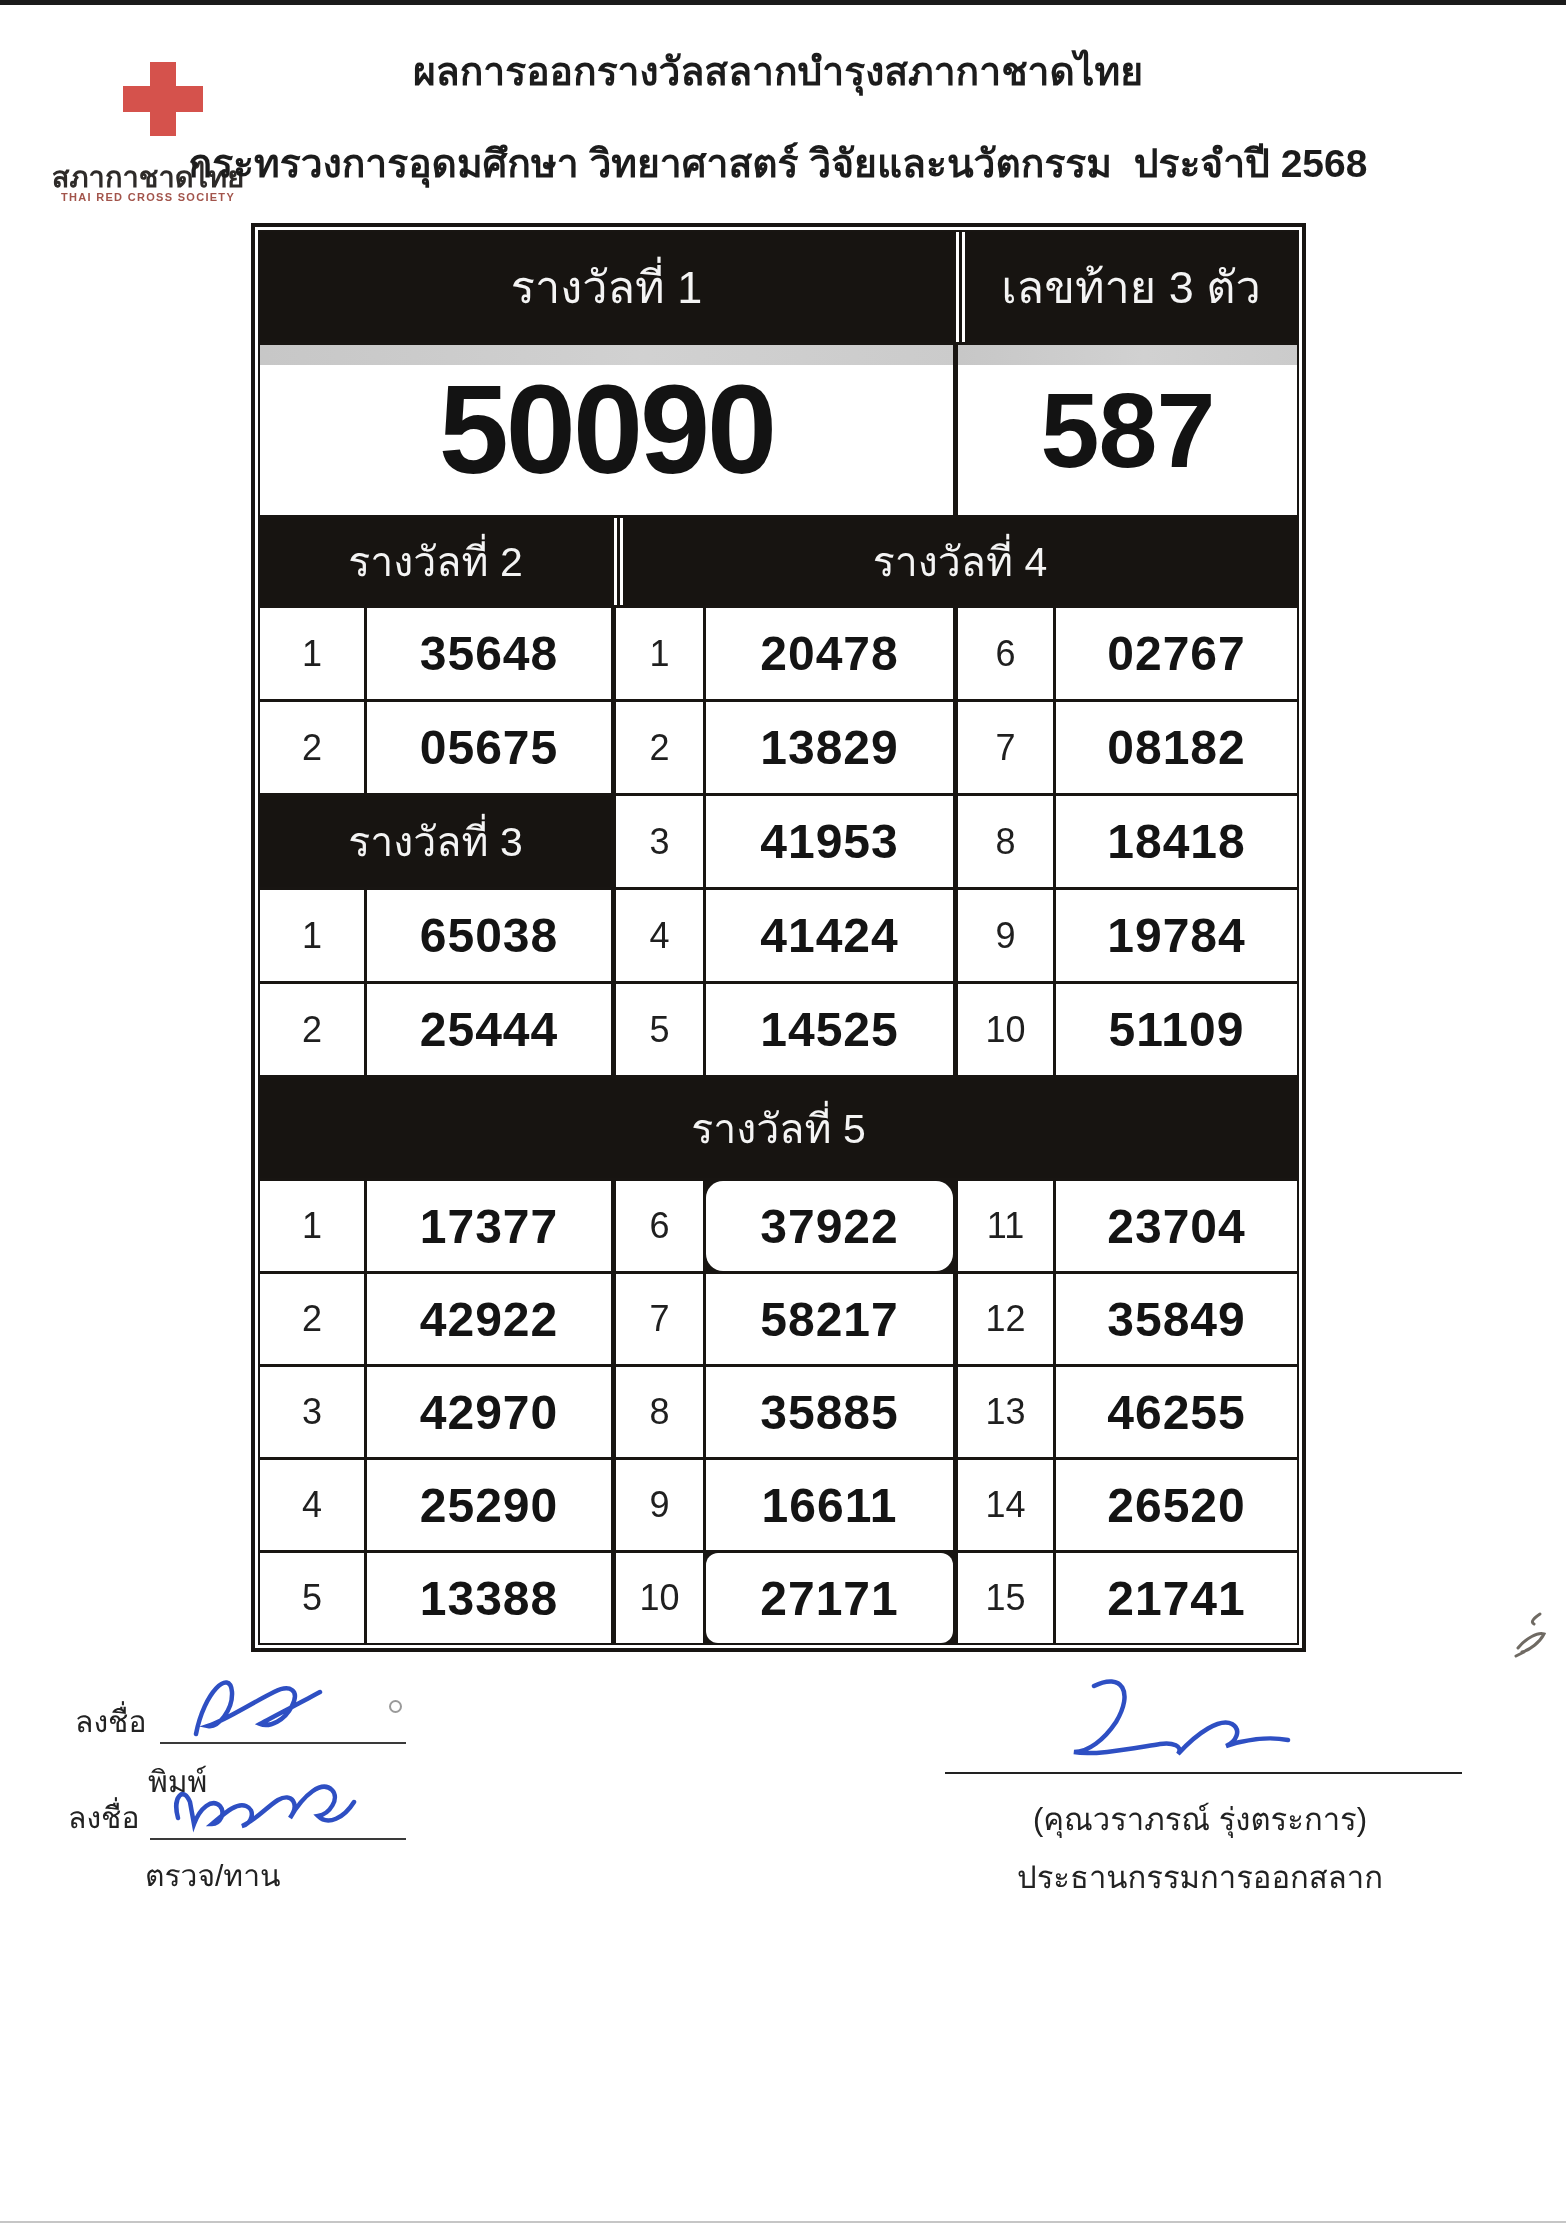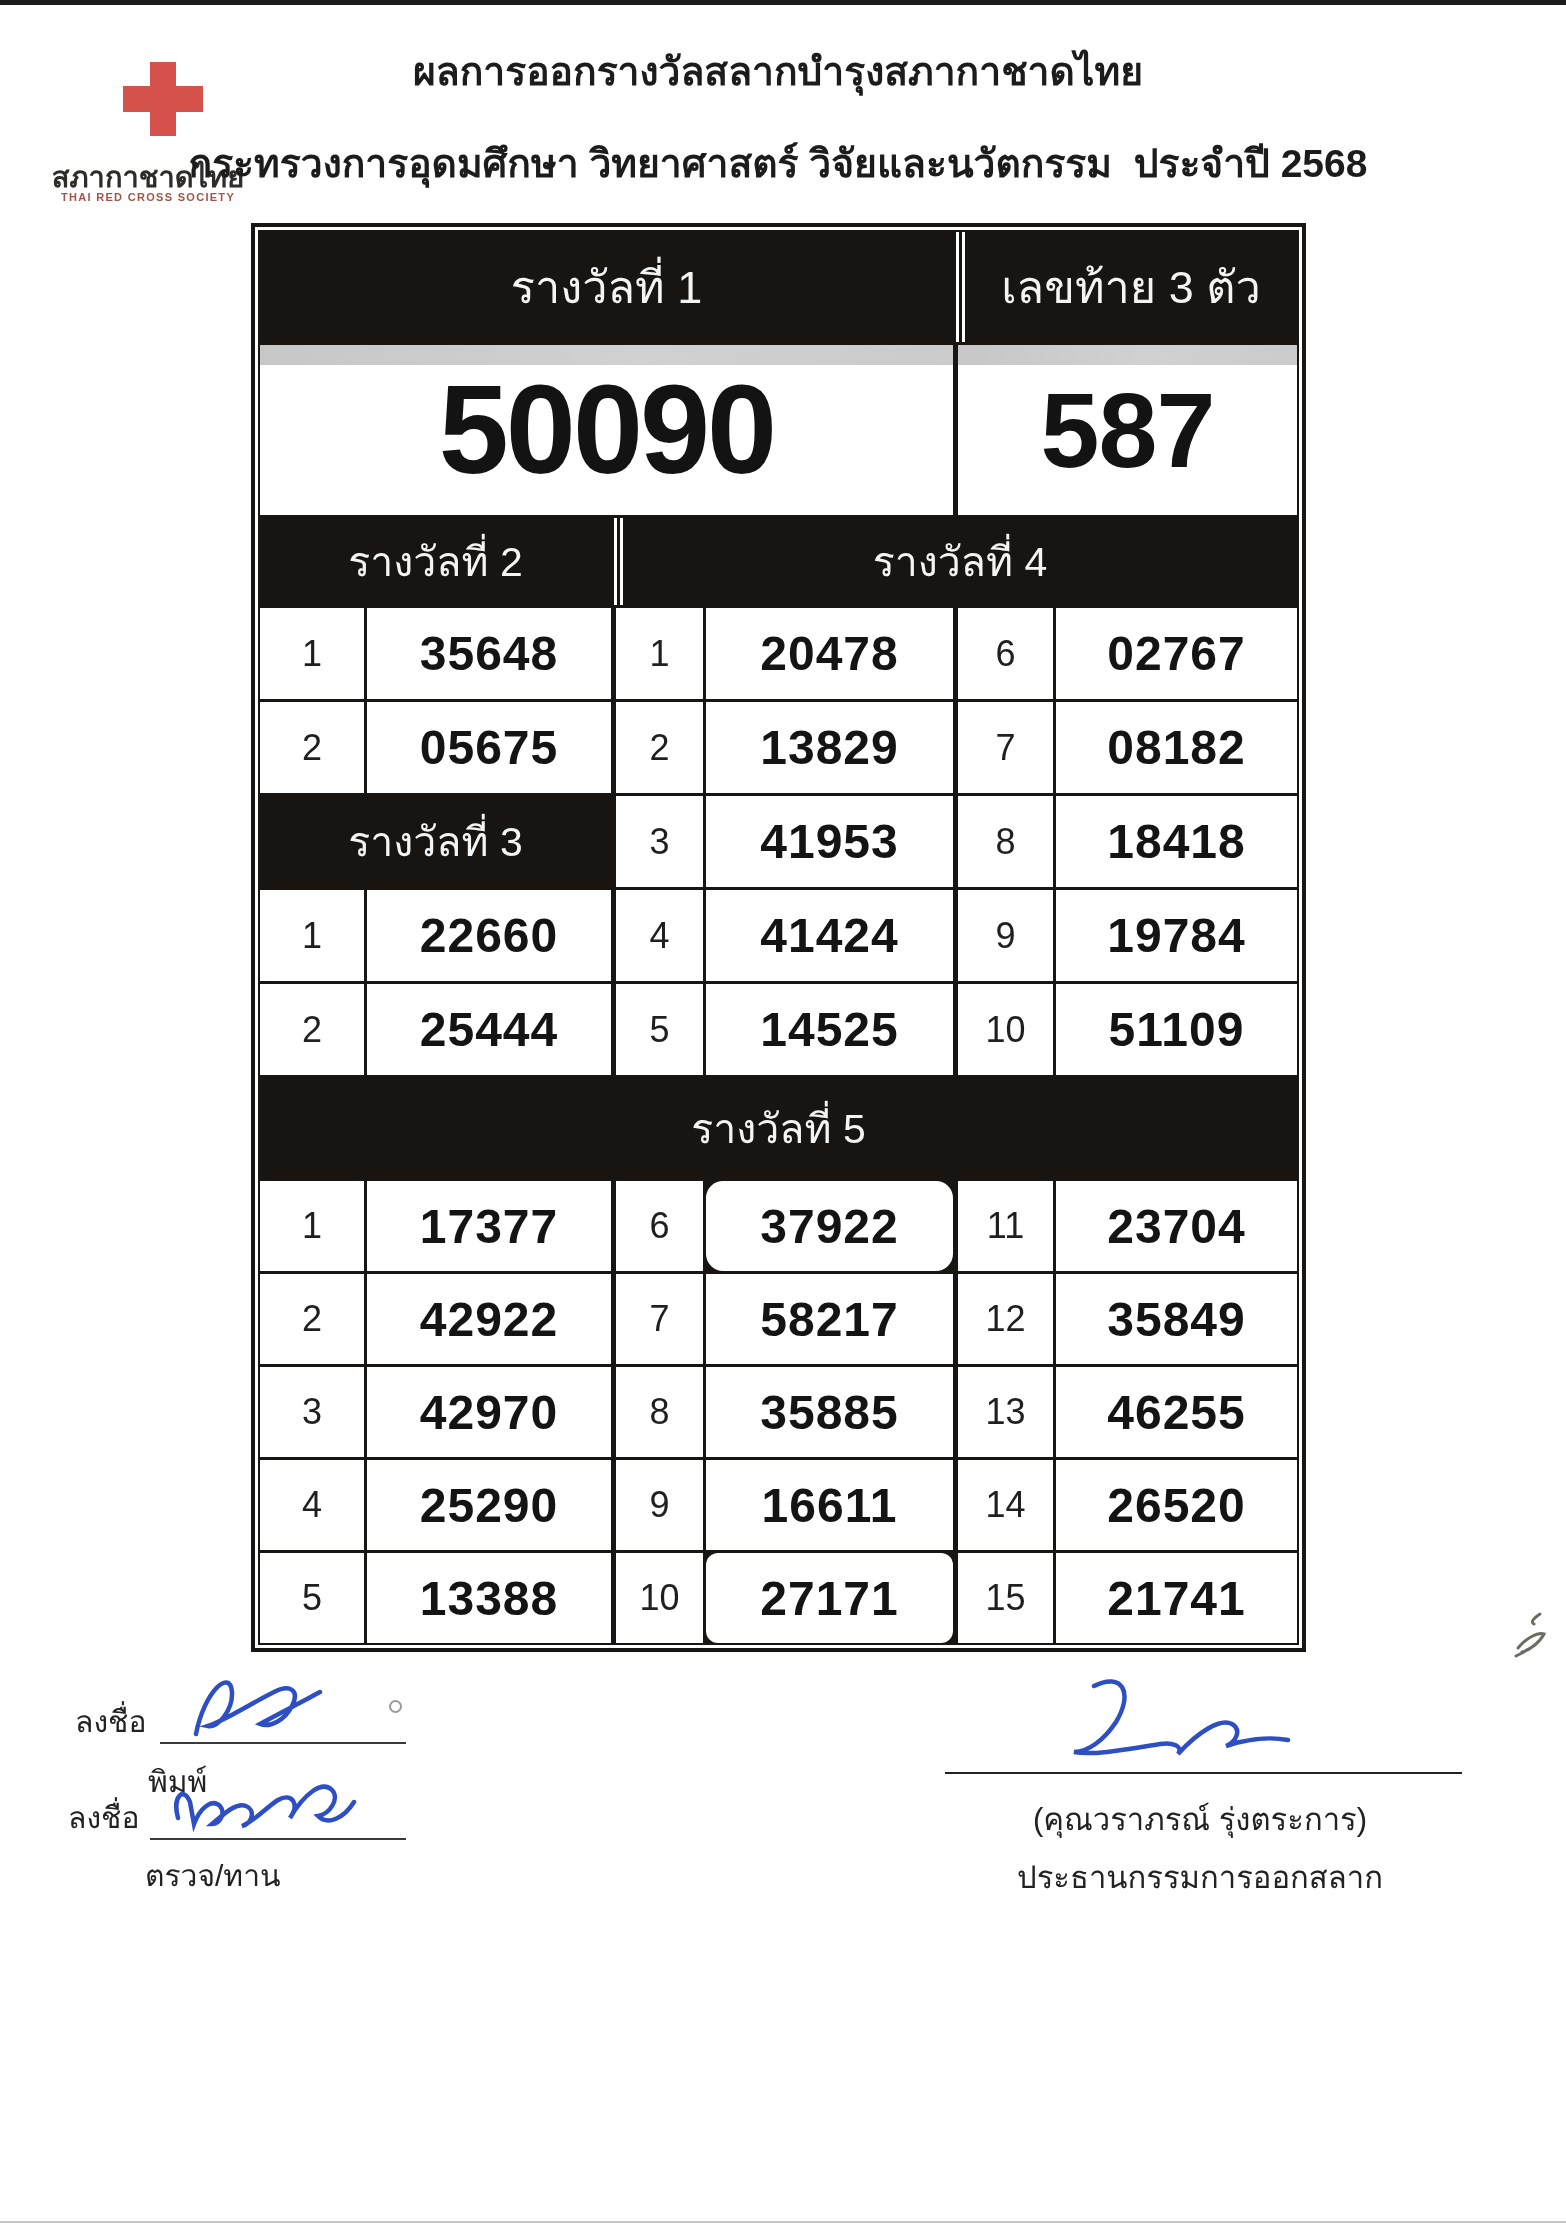--- a/index.html
+++ b/index.html
@@ -93,21 +93,21 @@
         <div class="cell black h2 wsep" style="grid-area:3/3/4/7">รางวัลที่ 4</div>
 
         <div class="cell black band" style="grid-area:6/1/7/3">รางวัลที่ 3</div>
         <div class="cell black band" style="grid-area:9/1/10/7">รางวัลที่ 5</div>
 
       <div class="cell white c-idx" style="grid-area: 4 / 1 / 5 / 2;">1</div>
           <div class="cell white c-num" style="grid-area: 4 / 2 / 5 / 3;">35648</div>
           <div class="cell white c-idx" style="grid-area: 5 / 1 / 6 / 2;">2</div>
           <div class="cell white c-num" style="grid-area: 5 / 2 / 6 / 3;">05675</div>
           <div class="cell white c-idx" style="grid-area: 7 / 1 / 8 / 2;">1</div>
-          <div class="cell white c-num" style="grid-area: 7 / 2 / 8 / 3;">22660</div>
+          <div class="cell white c-num" style="grid-area: 7 / 2 / 8 / 3;">65038</div>
           <div class="cell white c-idx" style="grid-area: 8 / 1 / 9 / 2;">2</div>
           <div class="cell white c-num" style="grid-area: 8 / 2 / 9 / 3;">25444</div>
           <div class="cell white c-idx heavy" style="grid-area: 4 / 3 / 5 / 4;">1</div>
           <div class="cell white c-num" style="grid-area: 4 / 4 / 5 / 5;">20478</div>
           <div class="cell white c-idx heavy" style="grid-area: 5 / 3 / 6 / 4;">2</div>
           <div class="cell white c-num" style="grid-area: 5 / 4 / 6 / 5;">13829</div>
           <div class="cell white c-idx heavy" style="grid-area: 6 / 3 / 7 / 4;">3</div>
           <div class="cell white c-num" style="grid-area: 6 / 4 / 7 / 5;">41953</div>
           <div class="cell white c-idx heavy" style="grid-area: 7 / 3 / 8 / 4;">4</div>
           <div class="cell white c-num" style="grid-area: 7 / 4 / 8 / 5;">41424</div>

